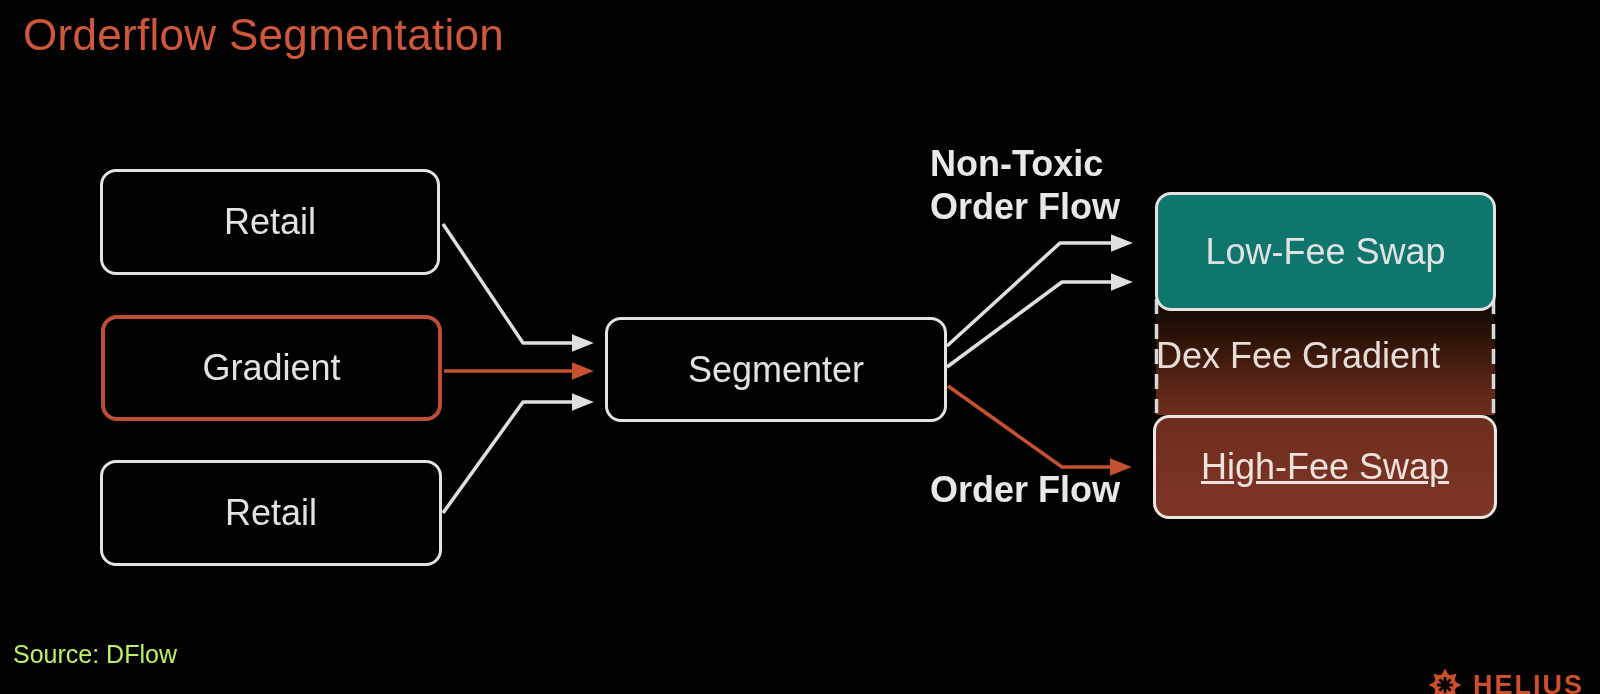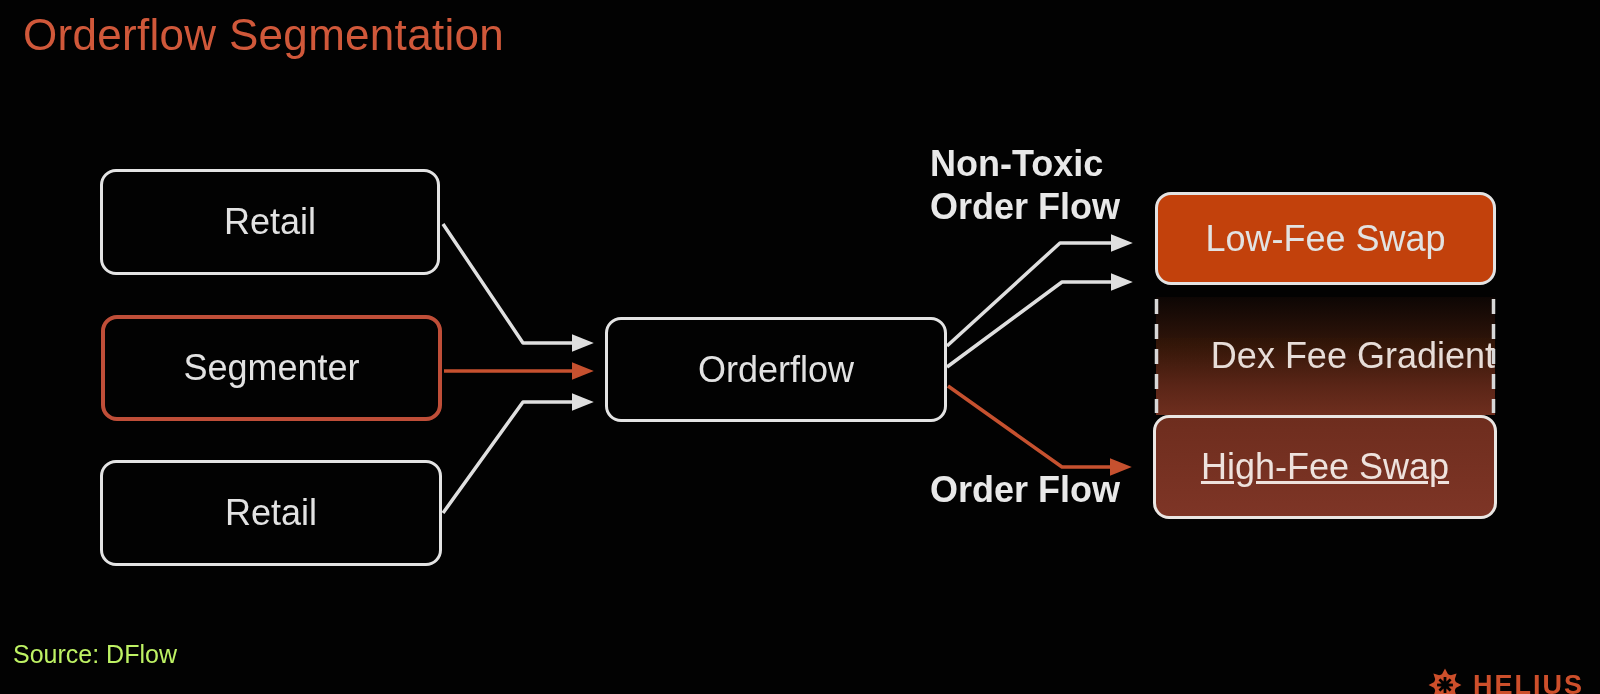--- a/index.html
+++ b/index.html
@@ -20,26 +20,26 @@
     position:absolute;box-sizing:border-box;
     display:flex;align-items:center;justify-content:center;
     border:3px solid #e3e3e3;border-radius:16px;
     font-size:36px;color:#e2e2e2;background:transparent;
     z-index:3;
   }
   .node-retail-top{left:100px;top:169px;width:340px;height:106px;}
   .node-searcher{left:101px;top:315px;width:341px;height:106px;border:4px solid #bf4e38;}
   .node-retail-bottom{left:100px;top:460px;width:342px;height:106px;}
   .node-segmenter{left:605px;top:317px;width:342px;height:105px;}
-  .node-low-fee{left:1155px;top:192px;width:341px;height:93px;background:#c2410c;}
+  .node-low-fee{left:1155px;top:192px;width:341px;height:119px;background:#0f766e;}
   .gradient-zone{
     position:absolute;left:1156px;top:297px;width:339px;height:118px;
     background:linear-gradient(180deg,#0d0604 0%,#2c1309 35%,#56241602 0%),
                linear-gradient(180deg,#0d0604 0%,#331608 40%,#5a2517 75%,#6e2e1e 100%);
-    display:flex;align-items:center;justify-content:flex-end;
+    display:flex;align-items:center;justify-content:flex-start;
     font-size:36px;color:#e7ddd8;z-index:1;
   }
   .node-high-fee{
     left:1153px;top:415px;width:344px;height:104px;
     background:linear-gradient(180deg,#6e2d1e,#7e3526);
     border-color:#eae6e3;color:#eee2dd;text-decoration:underline;
   }
   .flow-label{
     position:absolute;color:#e8e8e8;font-size:36px;line-height:43px;z-index:2;font-weight:bold;
   }
@@ -62,27 +62,27 @@
 <body>
 
 <div class="slide">
 
   <div class="title">Orderflow Segmentation</div>
 
   <div class="node node-retail-top">
     <span>Retail</span>
   </div>
   <div class="node node-searcher">
-    <span>Segmenter</span>
+    <span>Gradient</span>
   </div>
   <div class="node node-retail-bottom">
     <span>Retail</span>
   </div>
   <div class="node node-segmenter">
-    <span>Orderflow</span>
+    <span>Segmenter</span>
   </div>
   <div class="node node-low-fee">
     <span>Low-Fee Swap</span>
   </div>
   <div class="gradient-zone">
     <span>Dex Fee Gradient</span>
   </div>
   <div class="node node-high-fee">
     <span>High-Fee Swap</span>
   </div>

